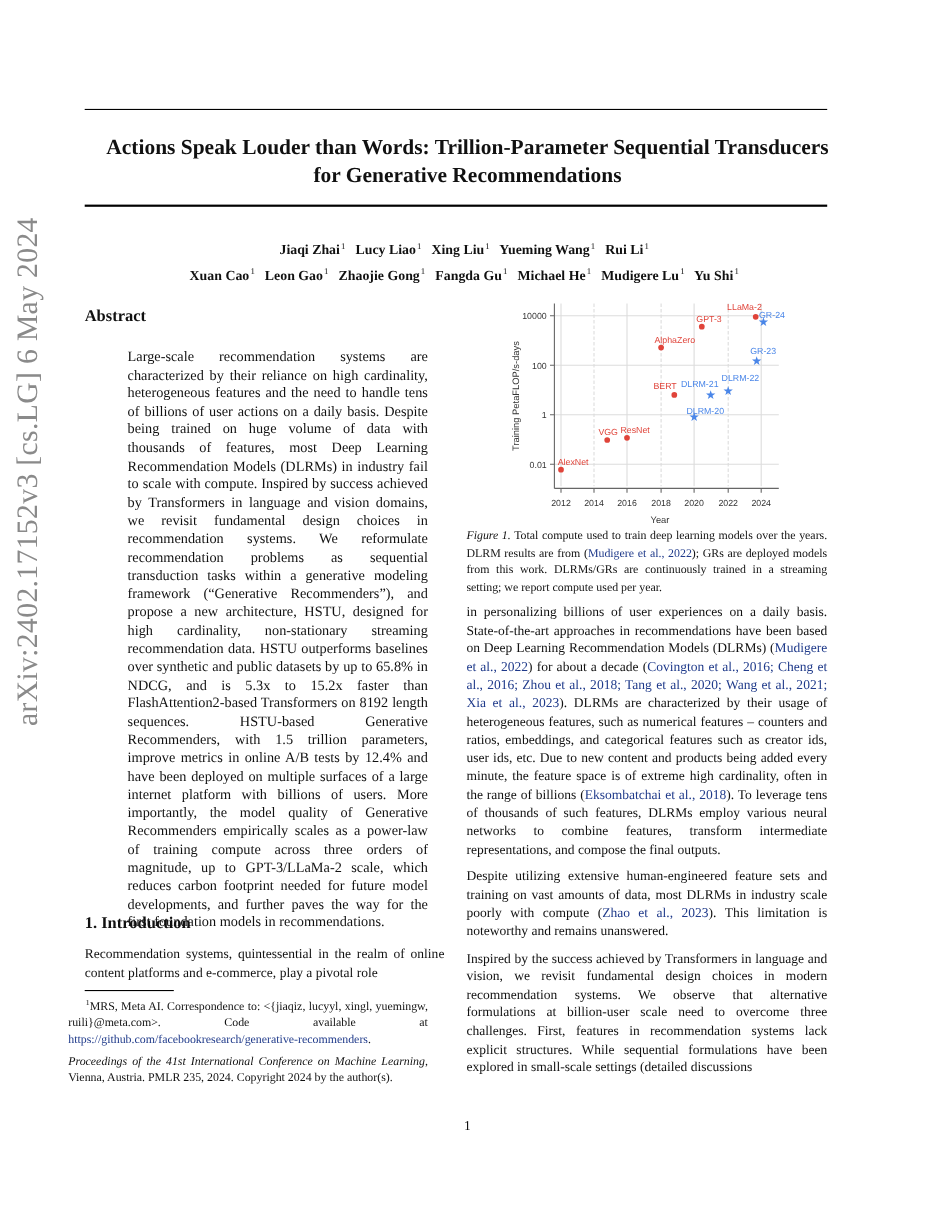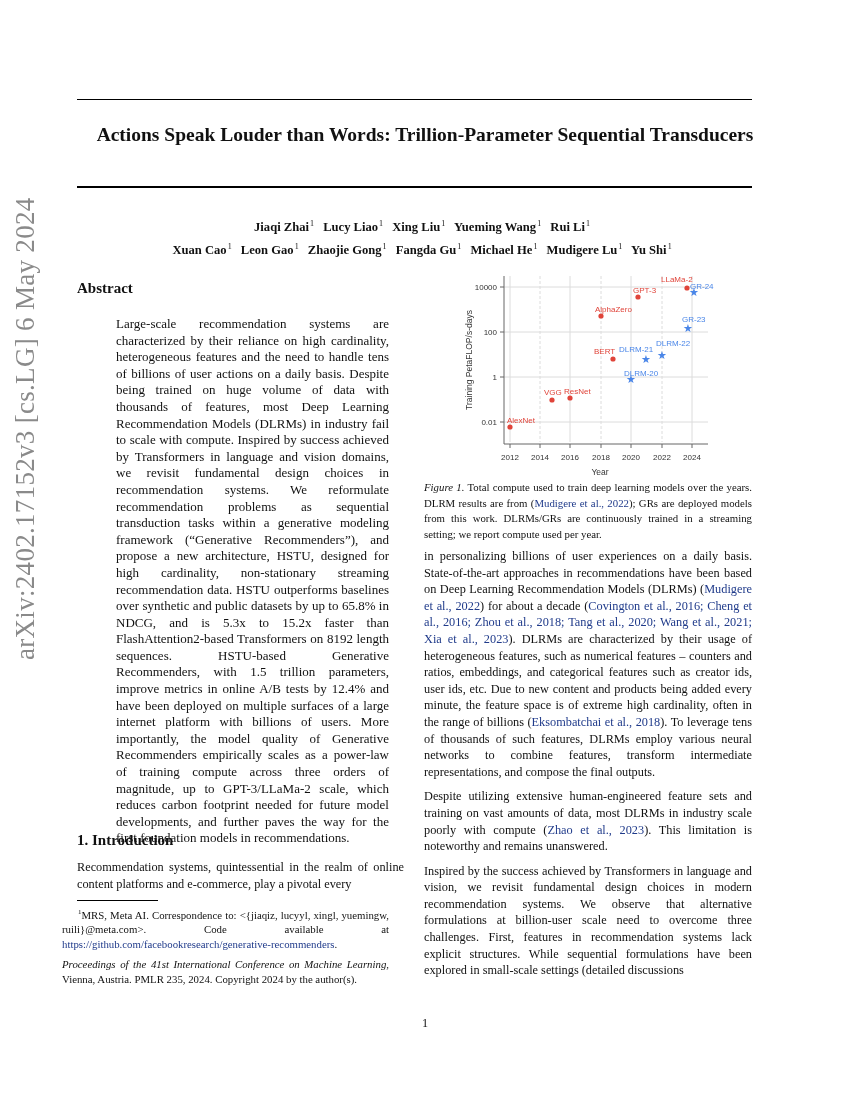--- a/index.html
+++ b/index.html
@@ -26,20 +26,21 @@
   .chart text { font-family:"Liberation Sans", sans-serif; }
 </style>
 </head>
 <body>
 
 <div class="stamp">arXiv:2402.17152v3  [cs.LG]  6 May 2024</div>
 
 <div class="rule" style="top:99px;height:1px;"></div>
 <div class="title">
   <div>Actions Speak Louder than Words: Trillion-Parameter Sequential Transducers</div>
+  <div>for Generative Recommendations</div>
 </div>
 <div class="rule" style="top:186px;height:2px;"></div>
 
 <div class="authors">
   <div>
     <span>Jiaqi Zhai</span><sup>1</sup>
     <span>Lucy Liao</span><sup>1</sup>
     <span>Xing Liu</span><sup>1</sup>
     <span>Yueming Wang</span><sup>1</sup>
     <span>Rui Li</span><sup>1</sup>
@@ -53,21 +54,21 @@
     <span>Mudigere Lu</span><sup>1</sup>
     <span>Yu Shi</span><sup>1</sup>
   </div>
 </div>
 
 <div class="abstract-h">Abstract</div>
 <div class="abstract">Large-scale recommendation systems are characterized by their reliance on high cardinality, heterogeneous features and the need to handle tens of billions of user actions on a daily basis. Despite being trained on huge volume of data with thousands of features, most Deep Learning Recommendation Models (DLRMs) in industry fail to scale with compute. Inspired by success achieved by Transformers in language and vision domains, we revisit fundamental design choices in recommendation systems. We reformulate recommendation problems as sequential transduction tasks within a generative modeling framework (“Generative Recommenders”), and propose a new architecture, HSTU, designed for high cardinality, non-stationary streaming recommendation data. HSTU outperforms baselines over synthetic and public datasets by up to 65.8% in NDCG, and is 5.3x to 15.2x faster than FlashAttention2-based Transformers on 8192 length sequences. HSTU-based Generative Recommenders, with 1.5 trillion parameters, improve metrics in online A/B tests by 12.4% and have been deployed on multiple surfaces of a large internet platform with billions of users. More importantly, the model quality of Generative Recommenders empirically scales as a power-law of training compute across three orders of magnitude, up to GPT-3/LLaMa-2 scale, which reduces carbon footprint needed for future model developments, and further paves the way for the first foundation models in recommendations.</div>
 
 <div class="sec-h">1. Introduction</div>
 <div class="col lcol" style="top:859px;">
-  <p>Recommendation systems, quintessential in the realm of online content platforms and e-commerce, play a pivotal every</p>
+  <p>Recommendation systems, quintessential in the realm of online content platforms and e-commerce, play a pivotal role</p>
 </div>
 
 <div class="fn-rule"></div>
 <div class="fn">
   <p style="text-indent:16px;"><sup style="font-size:7px;">1</sup><span>MRS, Meta AI. Correspondence to: &lt;{jiaqiz, lucyyl, xingl, yuemingw, ruili}@meta.com&gt;. Code available at </span><span class="link">https://github.com/facebookresearch/generative-recommenders</span><span>.</span></p>
   <p><i>Proceedings of the 41st International Conference on Machine Learning</i><span>, Vienna, Austria. PMLR 235, 2024. Copyright 2024 by the author(s).</span></p>
 </div>
 
 <svg class="chart" width="260" height="210" viewBox="0 0 260 210">
 

